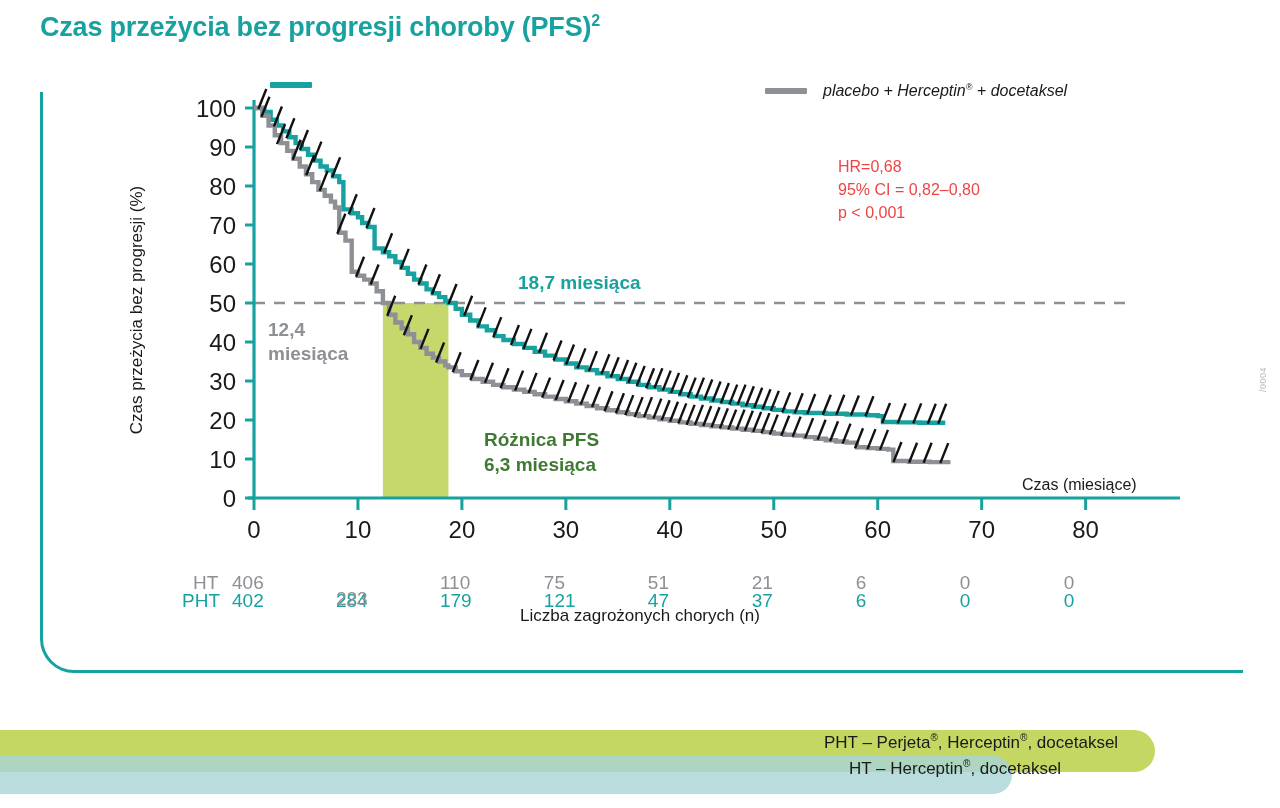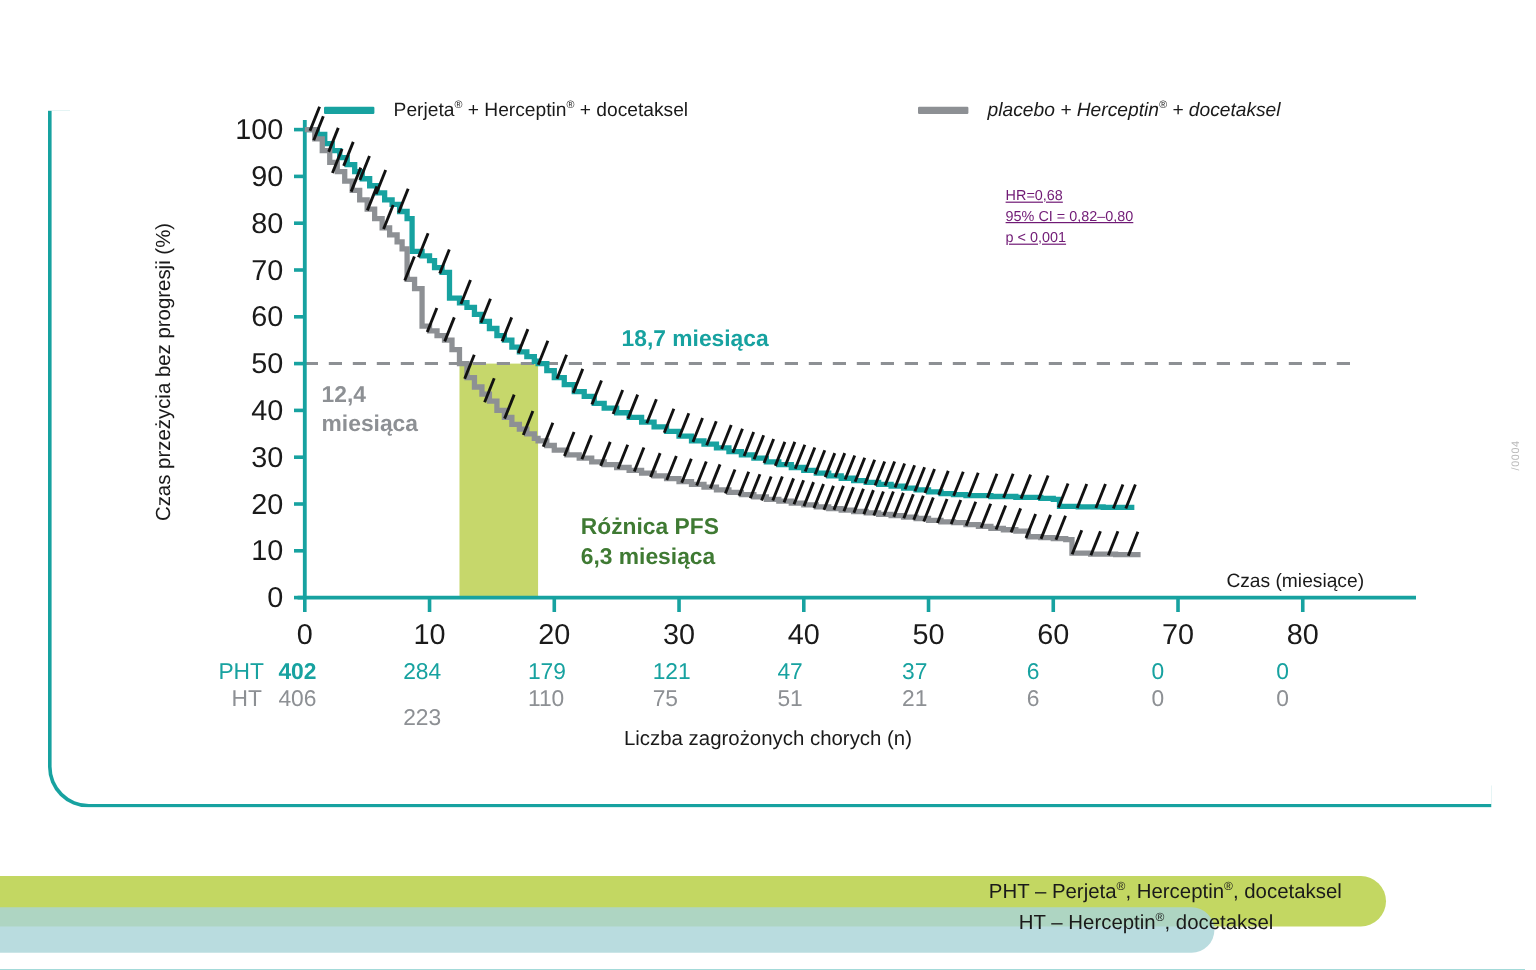--- a/index.html
+++ b/index.html
@@ -37,21 +37,21 @@
   #legend-item-pht{left:0;top:0;}
   #legend-item-placebo{left:495px;top:0;font-style:italic;}
 
   
   #chart{position:absolute;left:0;top:0;width:1280px;height:808px;}
   #plot-svg{position:absolute;left:0;top:0;}
 
   
   #stats-box{
     position:absolute;left:838px;top:155px;
-    font-size:12px;color:#701a75;line-height:1.45;text-decoration:underline;
+    font-size:16px;color:#ef4444;line-height:1.45;
   }
 
   
   .annot{position:absolute;font-weight:bold;white-space:pre-line;}
   #annot-pht-median{left:518px;top:272px;font-size:19px;color:#17a2a0;}
   #annot-ht-median{left:268px;top:318px;font-size:19px;color:#8d9094;line-height:1.25;}
   #annot-difference{left:484px;top:428px;font-size:19px;color:#3f7a33;line-height:1.3;}
 
   
   #y-axis-title{
@@ -70,21 +70,21 @@
 
   
   .tick-label{position:absolute;font-size:24px;color:#1a1a1a;}
   .ytick-label{text-align:right;width:46px;}
   .xtick-label{text-align:center;width:60px;}
 
   
   #risk-table{position:absolute;left:0;top:550px;width:1280px;height:50px;}
   .risk-row-label{position:absolute;font-size:19px;font-weight:bold;}
   .risk-cell{position:absolute;font-size:19px;width:70px;text-align:left;}
-  .row-pht{color:#17a2a0;}
+  .row-pht{color:#17a2a0;margin-top:40px;}
   .row-ht{color:#8d9094;}
 
   
   #footer-bars{position:absolute;left:0;top:718px;width:1280px;height:90px;}
   #footer-bar-green{
     position:absolute;left:-20px;top:12px;width:1175px;height:42px;
     background:#c3d762;border-radius:0 21px 21px 0;
   }
   #footer-bar-blue{
     position:absolute;left:-20px;top:38px;width:1032px;height:38px;
@@ -104,27 +104,29 @@
     font-size:9px;color:#b9b9b9;
     transform:rotate(-90deg);transform-origin:left top;
     white-space:nowrap;letter-spacing:0.5px;
   }
 </style>
 </head>
 <body>
 
 <div class="slide">
 
+  <div id="page-title">
+    <span>Czas przeżycia bez progresji choroby (PFS)</span><sup>2</sup>
+  </div>
 
   <div id="frame-border"></div>
 
   <div id="legend">
     <div class="legend-item" id="legend-item-pht">
       <span class="legend-swatch" id="sw-pht" style="background: rgb(23, 162, 160);"></span>
-      <span class="legend-label">Perjeta<sup>®</sup> + Herceptin<sup>®</sup> + docetaksel</span>
     </div>
     <div class="legend-item" id="legend-item-placebo">
       <span class="legend-swatch" id="sw-ht" style="background: rgb(141, 144, 148);"></span>
       <span class="legend-label">placebo + Herceptin<sup>®</sup> + docetaksel</span>
     </div>
   </div>
 
   <div id="chart">
     <svg id="plot-svg" width="1280" height="808">
         <rect x="382.90232558139536" y="303" width="65.49069767441858" height="195" fill="#c6d76b"></rect>
@@ -308,21 +310,21 @@
     </div>
 
     <div class="annot" id="annot-pht-median">18,7 miesiąca</div>
     <div class="annot" id="annot-ht-median">12,4
 miesiąca</div>
     <div class="annot" id="annot-difference">Różnica PFS
 6,3 miesiąca</div>
 
     <div id="risk-table">
         <div class="risk-row-label row-pht" style="left: 182px; top: 0px; font-weight: normal;">PHT</div>
-        <div class="risk-cell row-pht" style="left: 232px; top: 0px; text-align: left; font-weight: bold;">402</div>
+        <div class="risk-cell row-pht" style="left: 232px; top: 0px; text-align: left;">402</div>
         <div class="risk-cell row-pht" style="left: 335.953px; top: 0px; text-align: left;">284</div>
         <div class="risk-cell row-pht" style="left: 439.907px; top: 0px; text-align: left;">179</div>
         <div class="risk-cell row-pht" style="left: 543.86px; top: 0px; text-align: left;">121</div>
         <div class="risk-cell row-pht" style="left: 647.814px; top: 0px; text-align: left;">47</div>
         <div class="risk-cell row-pht" style="left: 751.767px; top: 0px; text-align: left;">37</div>
         <div class="risk-cell row-pht" style="left: 855.721px; top: 0px; text-align: left;">6</div>
         <div class="risk-cell row-pht" style="left: 959.674px; top: 0px; text-align: left;">0</div>
         <div class="risk-cell row-pht" style="left: 1063.63px; top: 0px; text-align: left;">0</div>
         <div class="risk-row-label row-ht" style="left: 193px; top: 22px; font-weight: normal;">HT</div>
         <div class="risk-cell row-ht" style="left: 232px; top: 22px; text-align: left;">406</div>

